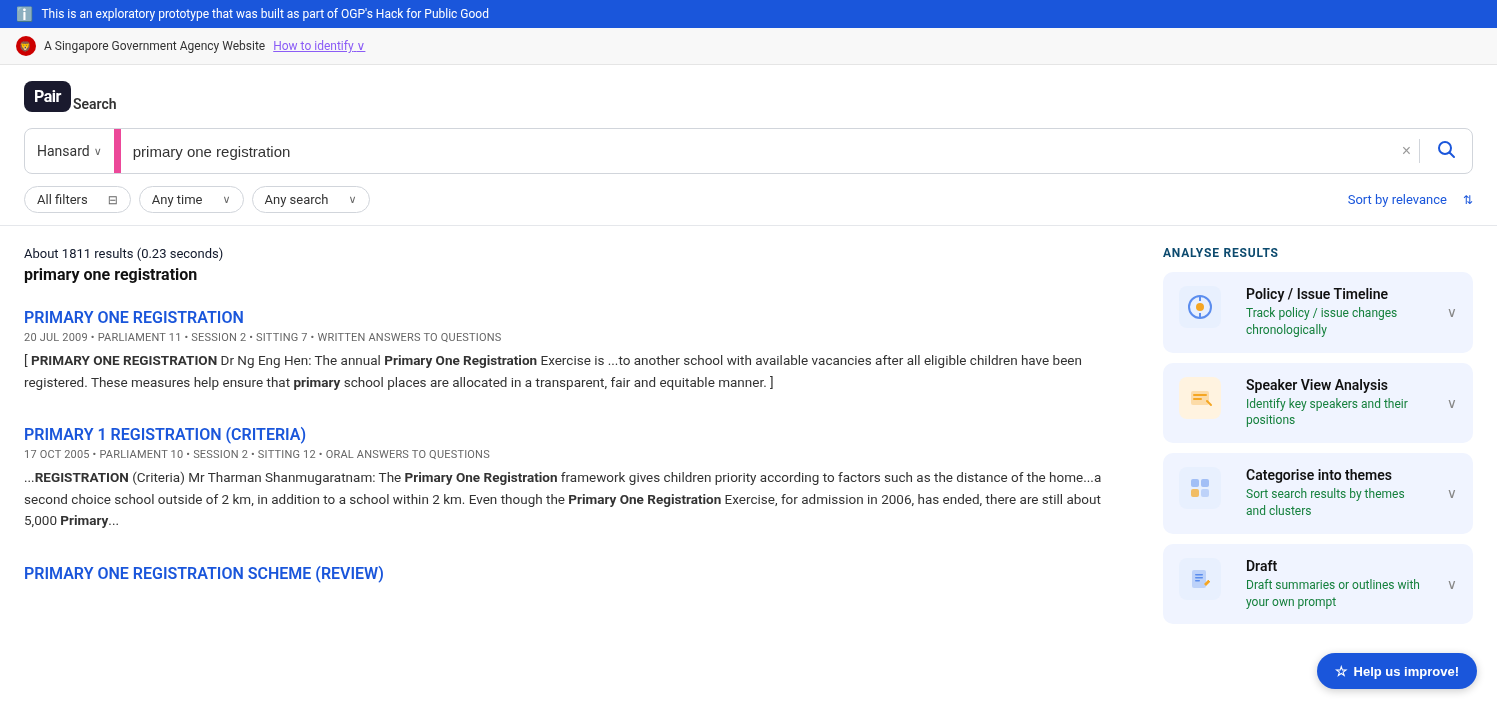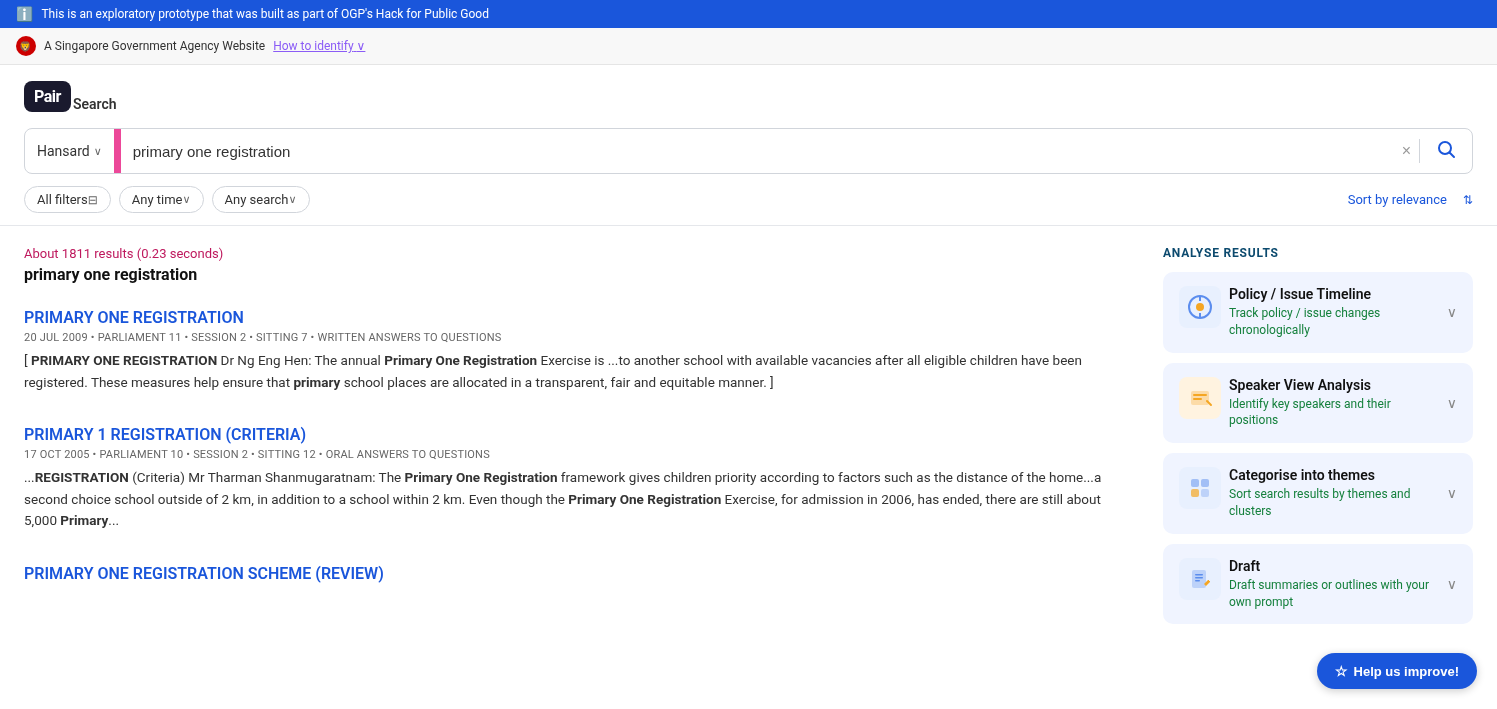--- a/index.html
+++ b/index.html
@@ -123,21 +123,21 @@
 
     .filter-row {
       display: flex;
       align-items: center;
       gap: 8px;
       padding-bottom: 12px;
     }
     .filter-chip {
       display: flex;
       align-items: center;
-      gap: 0;
+      gap: 20px;
       border: 1px solid #d1d5db;
       border-radius: 20px;
       padding: 5px 12px;
       font-size: 13px;
       color: #333;
       background: #fff;
       cursor: pointer;
     }
     .filter-chip-arrow { font-size: 11px; color: #666; }
     .filter-icon { font-size: 12px; color: #666; }
@@ -162,21 +162,21 @@
     }
 
     
     .results-pane {
       flex: 1;
       min-width: 0;
       padding-right: 40px;
     }
     .results-meta {
       font-size: 13px;
-      color: #be185d;
+      color: #0f172a;
       margin-bottom: 4px;
     }
     .results-query {
       font-size: 16px;
       font-weight: 700;
       color: #111;
       margin-bottom: 24px;
     }
 
     .result-item {
@@ -218,21 +218,21 @@
       margin-bottom: 12px;
     }
 
     .analysis-card {
       background: #f0f4ff;
       border-radius: 10px;
       padding: 14px 16px;
       margin-bottom: 10px;
       display: flex;
       align-items: flex-start;
-      gap: 8px;
+      gap: 25px;
       cursor: pointer;
     }
     .analysis-card-icon-wrap {
       width: 42px;
       height: 42px;
       flex-shrink: 0;
       display: flex;
       align-items: center;
       justify-content: center;
       position: relative;

